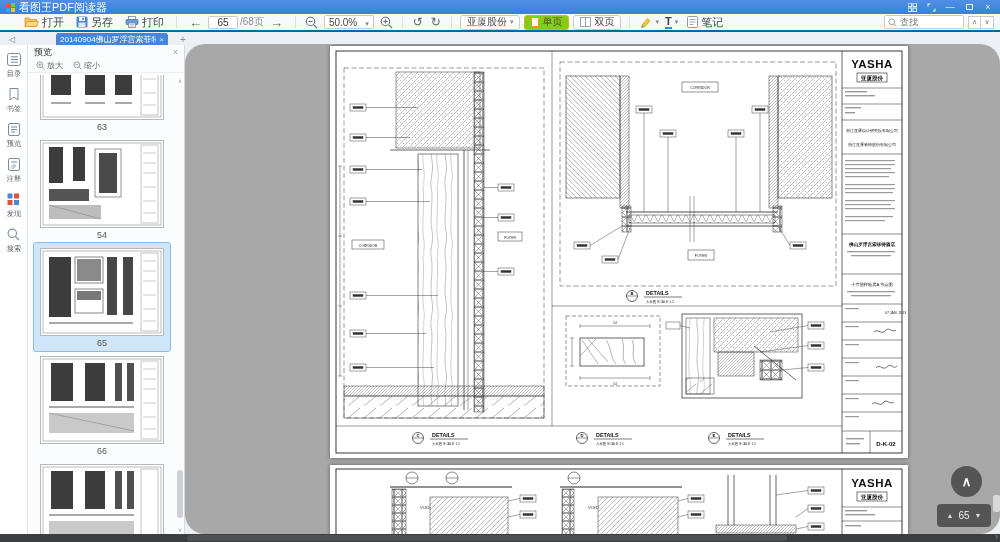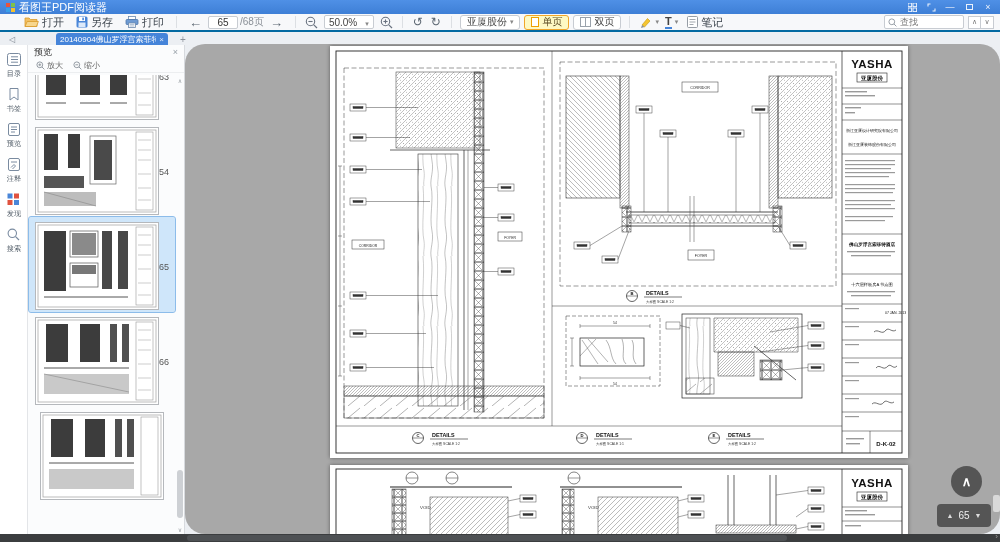--- a/index.html
+++ b/index.html
@@ -29,21 +29,21 @@
   .tbtn svg { display:block; }
   .tsep { width:1px; height:12px; background:#dcdfe3; margin:0 6px; }
   .pageinput { width:30px; height:13px; border:1px solid #c8ccd2; background:#fff; text-align:center;
     font-size:10px; color:#333; border-radius:2px; font-family:"Liberation Sans",sans-serif; }
   .pagetotal { color:#8a9097; font-size:10px; margin-left:2px; }
   .zoombox { display:flex; align-items:flex-end; gap:8px; border:1px solid #c8ccd2; background:#fff;
     border-radius:2px; height:14px; padding:0 4px; font-size:10px; color:#444; margin:11px 3px; }
   .caret { font-size:7px; color:#888; }
   .pillbtn { display:flex; align-items:center; gap:3px; border:1px solid #c8ccd2; background:#fff;
     border-radius:3px; height:15px; padding:0 6px; font-size:10px; color:#444; margin:0 2px; }
-  .pillbtn.hl { background:#fef9c3; border-color:#f0a62a; color:#5a4a22; }
+  .pillbtn.hl { background:#84cc16; border-color:#f0a62a; color:#5a4a22; }
   .pageico { width:8px; height:10px; border:1px solid #f0a000; background:#fff; display:block; }
   .pageico2 { width:11px; height:10px; border:1px solid #9aa2ab; background:#fff; position:relative; display:block; }
   .pageico2:after { content:""; position:absolute; left:4px; top:0; bottom:0; width:1px; background:#9aa2ab; }
   .searchwrap { margin-left:auto; display:flex; align-items:center; margin-right:6px; }
   .searchbox { display:flex; align-items:center; width:80px; height:14px; border:1px solid #c8ccd2;
     background:#fff; border-radius:2px; padding:0 3px; gap:3px; }
   .searchbox input { border:none; outline:none; width:58px; font-size:9px; color:#555;
     font-family:"Liberation Sans",sans-serif; background:transparent; }
   .navud { display:flex; margin-left:4px; }
   .navud span { width:13px; height:13px; border:1px solid #c8ccd2; background:#fff; color:#777;
@@ -74,21 +74,21 @@
   .panel { position:absolute; left:28px; top:45px; width:157px; bottom:8px; background:#fbfcfd;
     border-right:1px solid #d7dade; overflow:hidden; }
   .panelhead { height:14px; display:flex; align-items:center; padding:0 6px; }
   .paneltitle { font-size:9px; color:#333; }
   .panelclose { margin-left:auto; color:#98a0a8; font-size:9px; }
   .panelacts { height:14px; display:flex; align-items:center; gap:10px; padding:0 8px;
     font-size:8px; color:#666; border-bottom:1px solid #eceef0; }
   .pact { display:flex; align-items:center; gap:2px; }
   .thumblist { position:absolute; left:0; top:30px; right:8px; bottom:0; overflow:hidden; }
   .thumbinner { margin-top:-48px; display:flex; flex-direction:column; align-items:center; }
-  .thumbitem { display:flex; flex-direction:row; align-items:center; padding:5px 6px 2px 6px; border-radius:2px; }
+  .thumbitem { display:flex; flex-direction:column; align-items:center; padding:5px 6px 2px 6px; border-radius:2px; }
   .thumbitem.sel { background:#cfe6fa; outline:1px solid #8cbcea; }
   .thumbpage { width:124px; height:88px; background:#fff; border:1px solid #b5b8bc; }
   .thumbnum { font-size:9px; color:#555; padding:2px 0 1px 0; }
   .panelscroll { position:absolute; right:0; top:30px; width:8px; bottom:0; }
   .pscrollarrow { position:absolute; left:0; width:8px; height:10px; color:#9aa0a6; font-size:6px;
     display:flex; align-items:center; justify-content:center; }
   .pscrollthumb { position:absolute; left:1px; width:6px; background:#cdd0d4; border-radius:3px; }
 
   
   .viewer { position:absolute; left:185px; top:44px; right:0; bottom:8px; background:#a8a8a8; overflow:hidden;border-radius:20px; }

